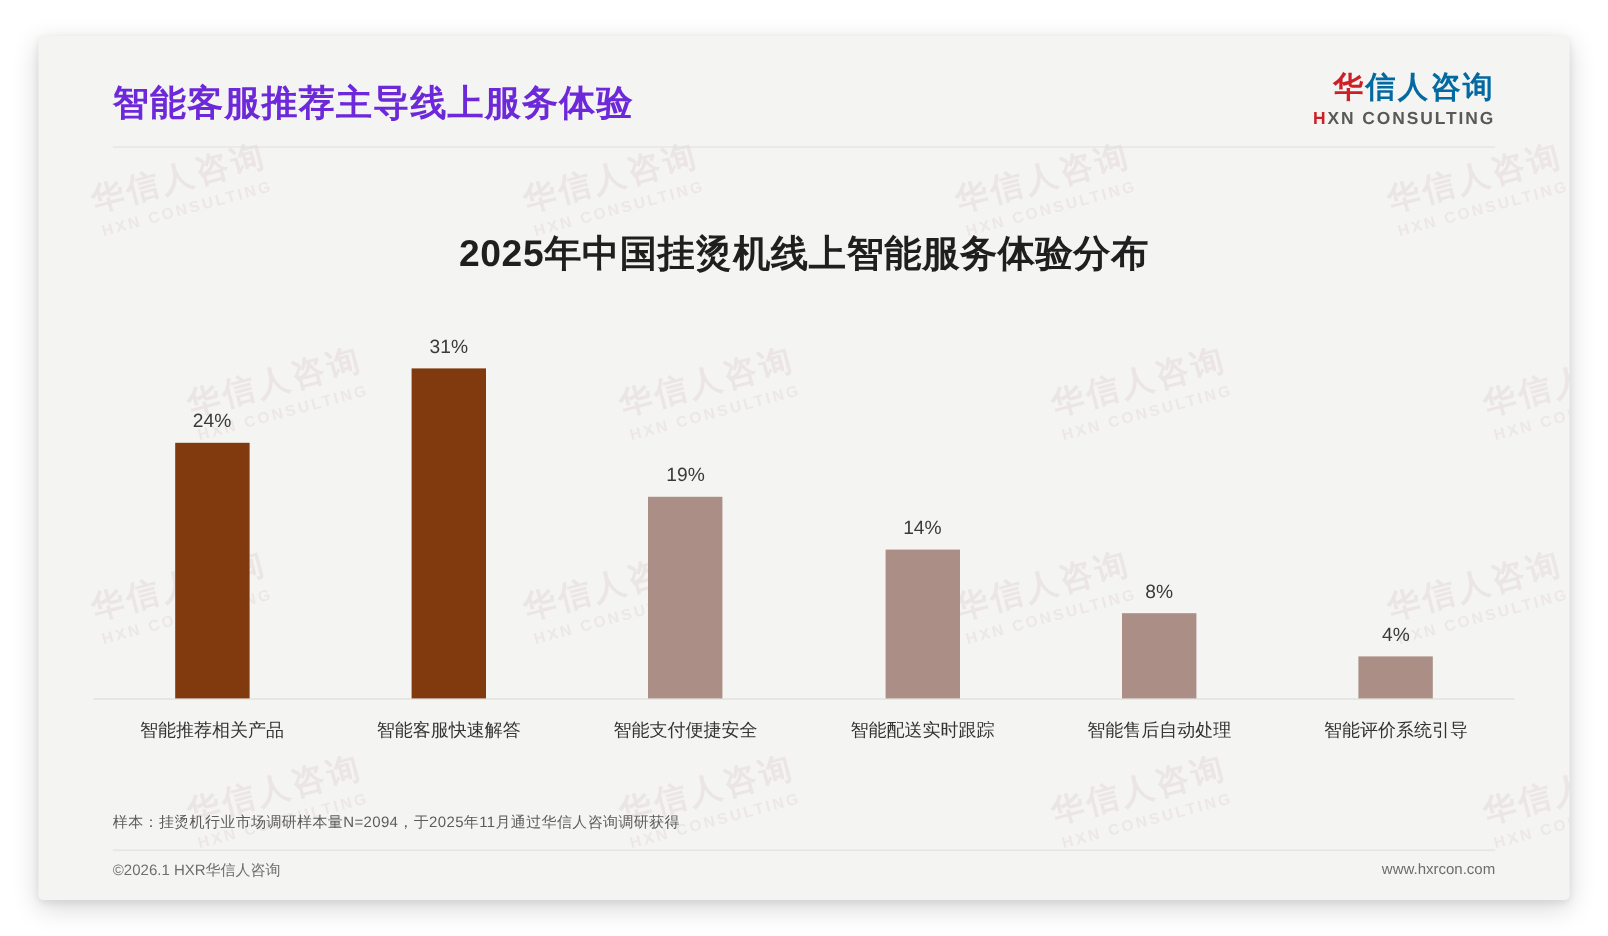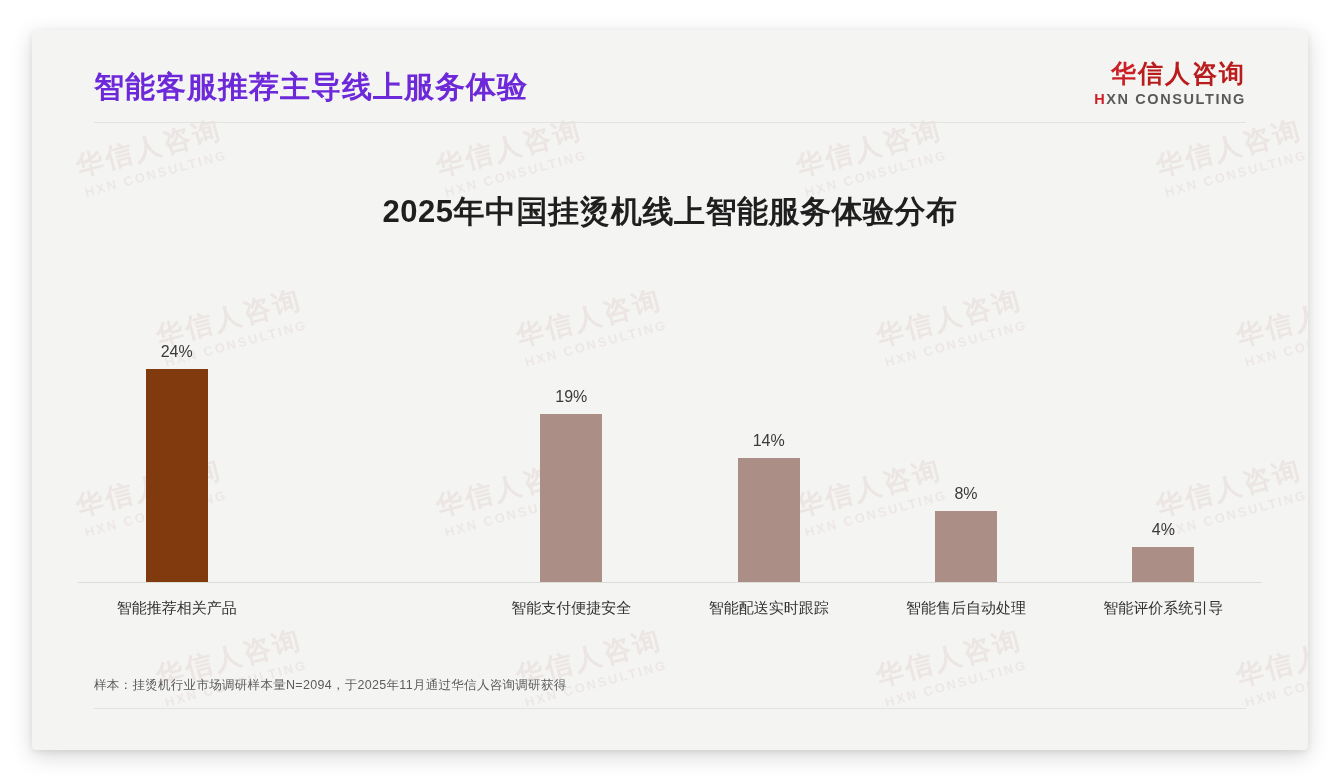--- a/index.html
+++ b/index.html
@@ -80,21 +80,21 @@
     text-align: right;
     line-height: 1;
   }
   #logo .logo-cn {
     font-size: 25px;
     font-weight: bold;
     letter-spacing: 2px;
     line-height: 1.05;
   }
   #logo .logo-cn .red { color: #cc2026; }
-  #logo .logo-cn .dark { color: #b91c1c; margin-top: 24px; }
+  #logo .logo-cn .dark { color: #0369a1; margin-top: 24px; }
   #logo .logo-en {
     font-size: 14.5px;
     font-weight: bold;
     letter-spacing: 1.6px;
     margin-top: 6px;
     color: #595959;
   }
   #logo .logo-en .red { color: #cc2026; }
 
   #header-rule {
@@ -299,20 +299,25 @@
 
   <div id="chart-area">
     <div id="chart-title">2025年中国挂烫机线上智能服务体验分布</div>
     <div id="plot">
       <div id="axis-line"></div>
     <div class="bar-slot" style="left: 0%; width: 16.6667%;">
           <div class="bar" style="height: 213px; background: rgb(128, 58, 13);"></div>
           <div class="bar-value" style="bottom: 222px;">24%</div>
           <div class="bar-label">智能推荐相关产品</div>
         </div>
+        <div class="bar-slot" style="left: 16.6667%; width: 16.6667%;">
+          <div class="bar" style="height: 275px; background: rgb(128, 58, 13);"></div>
+          <div class="bar-value" style="bottom: 284px;">31%</div>
+          <div class="bar-label">智能客服快速解答</div>
+        </div>
         <div class="bar-slot" style="left: 33.3333%; width: 16.6667%;">
           <div class="bar" style="height: 168px; background: rgb(171, 142, 133);"></div>
           <div class="bar-value" style="bottom: 177px;">19%</div>
           <div class="bar-label">智能支付便捷安全</div>
         </div>
         <div class="bar-slot" style="left: 50%; width: 16.6667%;">
           <div class="bar" style="height: 124px; background: rgb(171, 142, 133);"></div>
           <div class="bar-value" style="bottom: 133px;">14%</div>
           <div class="bar-label">智能配送实时跟踪</div>
         </div>
@@ -324,14 +329,18 @@
         <div class="bar-slot" style="left: 83.3333%; width: 16.6667%;">
           <div class="bar" style="height: 35px; background: rgb(171, 142, 133);"></div>
           <div class="bar-value" style="bottom: 44px;">4%</div>
           <div class="bar-label">智能评价系统引导</div>
         </div>
       </div>
   </div>
 
   <div id="footnote">样本：挂烫机行业市场调研样本量N=2094，于2025年11月通过华信人咨询调研获得</div>
   <div id="footer-rule"></div>
+  <div id="footer">
+    <div id="copyright">©2026.1 HXR华信人咨询</div>
+    <div id="website">www.hxrcon.com</div>
+  </div>
 
 </div>
 
 </body></html>

